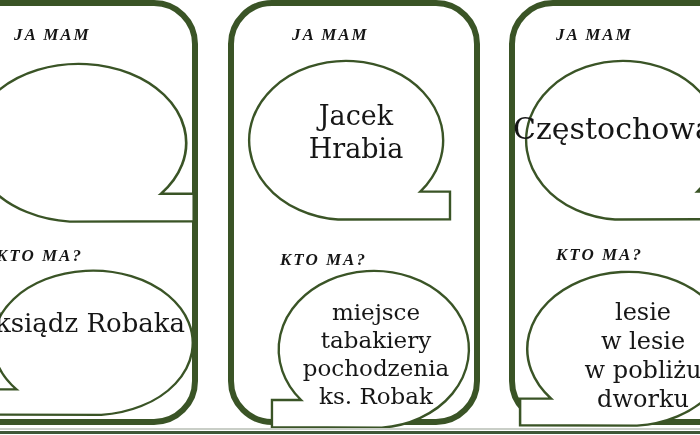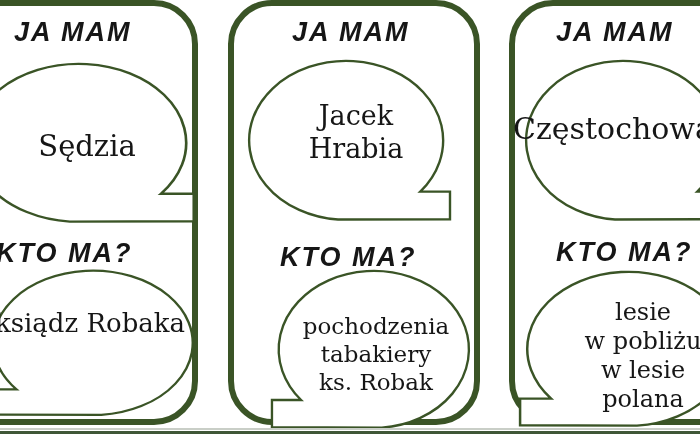--- a/index.html
+++ b/index.html
@@ -24,27 +24,28 @@
     border:6px solid var(--green);
     border-radius:44px;
     background:var(--paper);
   }
   .c1{left:-54px;}
   .c2{left:228px;}
   .c3{left:509px;}
 
   .hdr{
     position:absolute;
-    font-family:Liberation Sans, sans-serif;
+    font-family:Liberation Serif, serif;
     font-style:italic;
     font-weight:bold;
-    font-size:27px;
+    font-size:17px;
     letter-spacing:2px;
     color:var(--ink);
     white-space:nowrap;
+    margin-top:8px;
   }
   .c1 .hdr-have{left:62px;top:11px;}
   .c2 .hdr-have{left:58px;top:11px;}
   .c3 .hdr-have{left:41px;top:11px;}
   .c1 .hdr-who{left:44px;top:232px;}
   .c2 .hdr-who{left:46px;top:236px;}
   .c3 .hdr-who{left:41px;top:231px;}
 
   .bubble{position:absolute;}
   .bubble svg{
@@ -94,21 +95,20 @@
 
 <div class="page">
 
   <div class="card c1">
     <div class="hdr hdr-have">JA MAM</div>
     <div class="bubble b-have">
       <svg viewBox="0 0 206 164" preserveAspectRatio="none">
           <use href="#bubble-right"></use>
         </svg>
       <div class="btxt">
-        <div>Sędzia</div>
       </div>
     </div>
     <div class="hdr hdr-who">KTO MA?</div>
     <div class="bubble b-who">
       <svg viewBox="0 0 206 164" preserveAspectRatio="none">
           <use href="#bubble-left"></use>
         </svg>
       <div class="btxt">
         <div>ksiądz Robaka</div>
       </div>
@@ -125,22 +125,23 @@
         <div>Jacek</div>
         <div>Hrabia</div>
       </div>
     </div>
     <div class="hdr hdr-who">KTO MA?</div>
     <div class="bubble b-who">
       <svg viewBox="0 0 206 164" preserveAspectRatio="none">
           <use href="#bubble-left"></use>
         </svg>
       <div class="btxt">
+        <div>miejsce</div>
+        <div>tabakiery</div>
         <div>pochodzenia</div>
-        <div>tabakiery</div>
         <div>ks. Robak</div>
       </div>
     </div>
   </div>
 
   <div class="card c3">
     <div class="hdr hdr-have">JA MAM</div>
     <div class="bubble b-have">
       <svg viewBox="0 0 206 164" preserveAspectRatio="none">
           <use href="#bubble-right"></use>
@@ -149,22 +150,22 @@
         <div>Częstochowa</div>
       </div>
     </div>
     <div class="hdr hdr-who">KTO MA?</div>
     <div class="bubble b-who">
       <svg viewBox="0 0 206 164" preserveAspectRatio="none">
           <use href="#bubble-left"></use>
         </svg>
       <div class="btxt">
         <div>lesie</div>
+        <div>w lesie</div>
         <div>w pobliżu</div>
-        <div>w lesie</div>
-        <div>polana</div>
+        <div>dworku</div>
       </div>
     </div>
   </div>
 
   <div class="cut-line cut-gray"></div>
   <div class="cut-line cut-green"></div>
 </div>
 
 </body></html>

